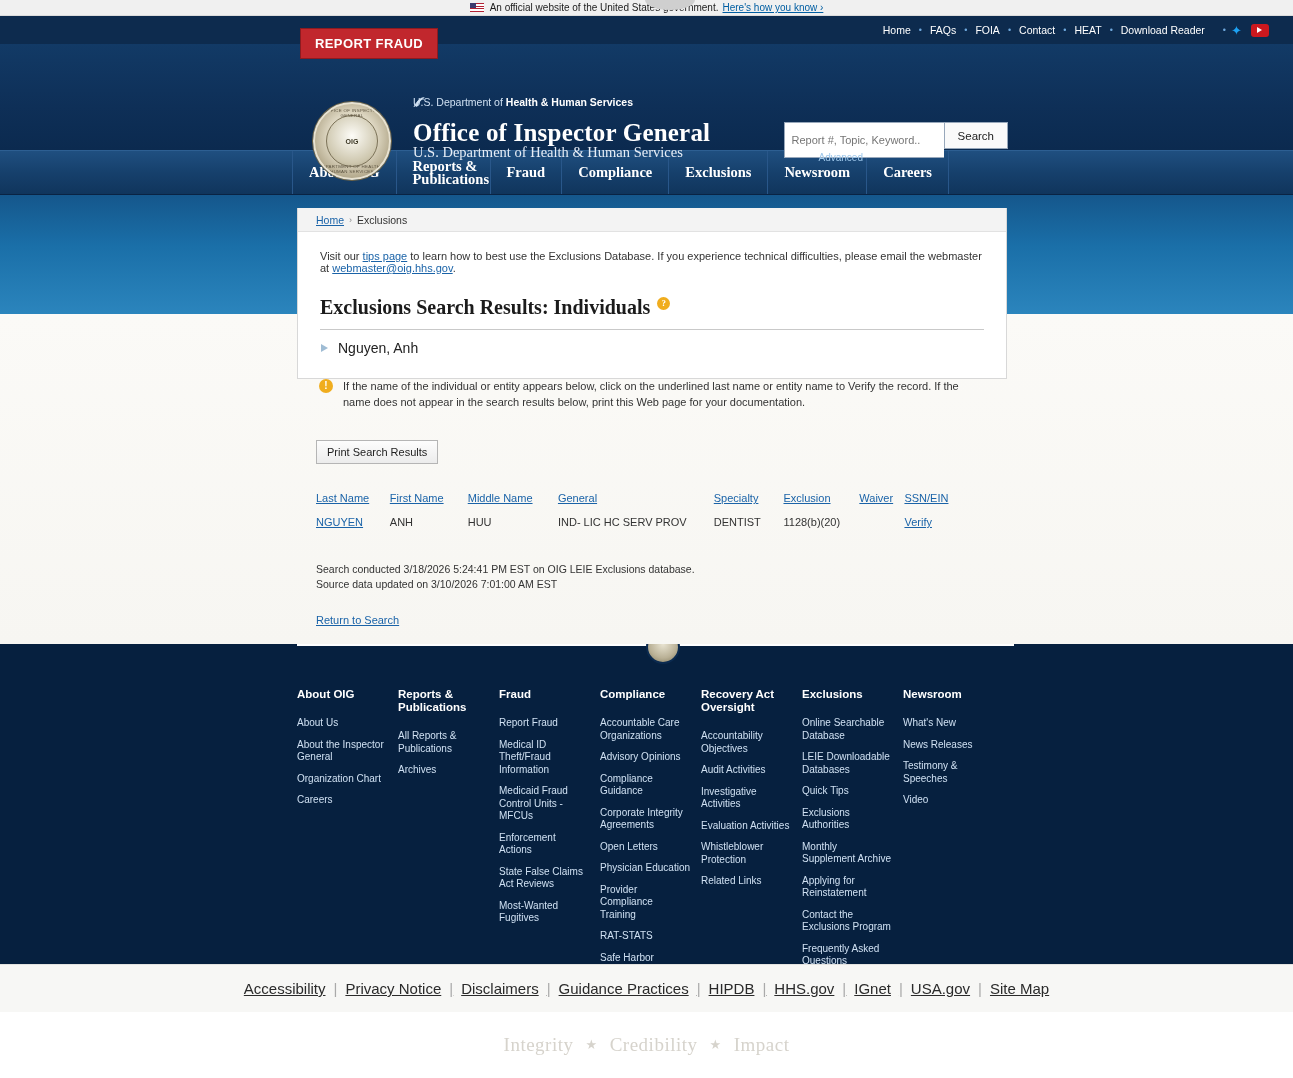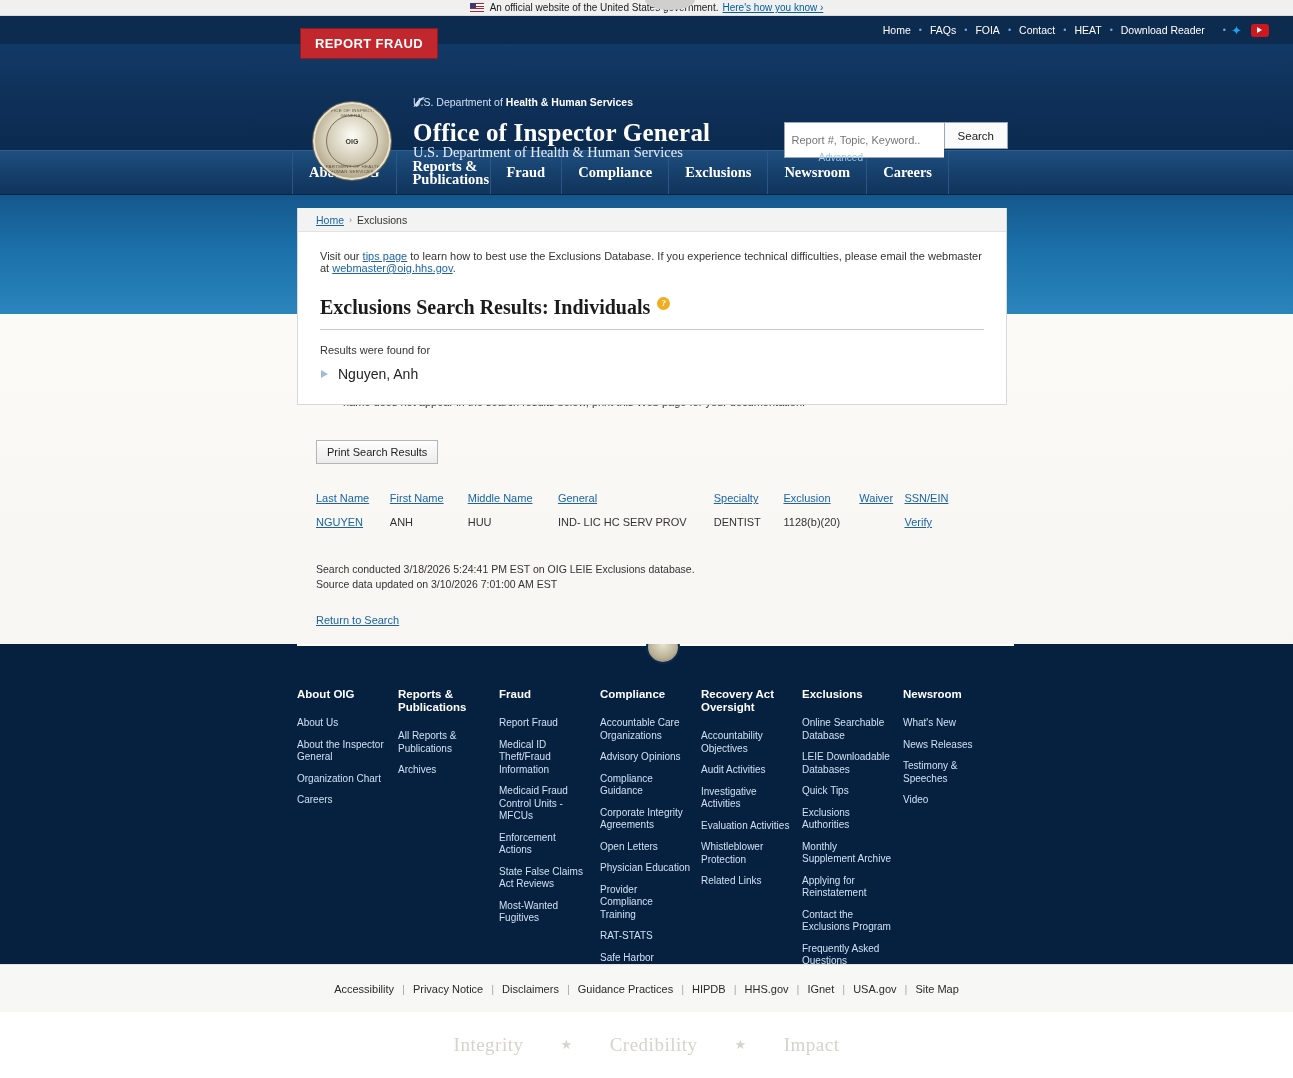--- a/index.html
+++ b/index.html
@@ -297,30 +297,30 @@
   }
   .fcol a {
     display:block; font-size:10px; color:#cfe0f2; line-height:12.5px; margin-bottom:9px;
   }
 
   
   .bottom-links{
     position:absolute; left:0; top:964px; width:1293px; height:48px;
     background:#f7f7f5; border-top:1px solid #e3e3e0;
     display:flex; align-items:center; justify-content:center;
-    font-size:11px; color:#2a2a2a;
+    font-size:15px; color:#2a2a2a;text-decoration:underline;
   }
   .bottom-links a{ padding:0 8px; color:#2a2a2a; }
   .bottom-links .bsep{ color:#aaa; }
 
   .tagline{
     position:absolute; left:0; top:1012px; width:1293px; height:66px;
     background:#ffffff;
     display:flex; align-items:center; justify-content:center;
-    gap:37px;
+    gap:12px;
     font-family:"Liberation Serif", serif;
     font-size:19px; color:#d6d3cc; letter-spacing:.5px;
   }
   .tagline .star{ color:#d6d3cc; font-size:13px; }
   .tagline-band{
     position:absolute; left:383px; top:1012px; width:527px; height:44px;
     background:#f4f3f0;
   }
 </style>
 </head>
@@ -450,21 +450,20 @@
   </div>
 
   <div class="tips">
     <span>Visit our </span><a>tips page</a><span> to learn how to best use the Exclusions Database. If you experience technical difficulties, please email the webmaster at </span><a>webmaster@oig.hhs.gov</a><span>.</span>
   </div>
 
   <div class="page-title">
     <span>Exclusions Search Results: Individuals</span><span class="help-icon">?</span>
   </div>
 
-  <div class="results-for">Results were found for</div>
   <div class="result-name">Nguyen, Anh</div>
   <div style="height:22px"></div>
 </div>
 
 <div class="footer-wrap">
   <div class="footer-top-line"></div>
   <div class="footer-seal"></div>
 
   <div class="footer-cols">
 

